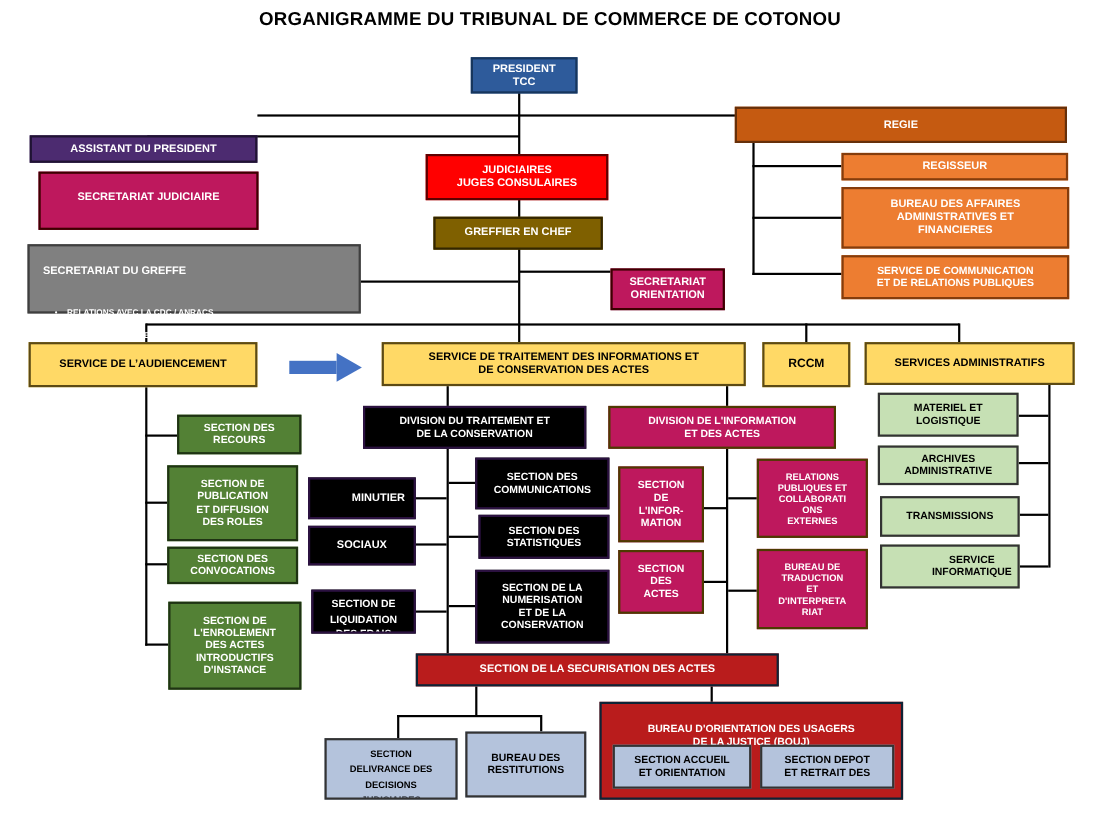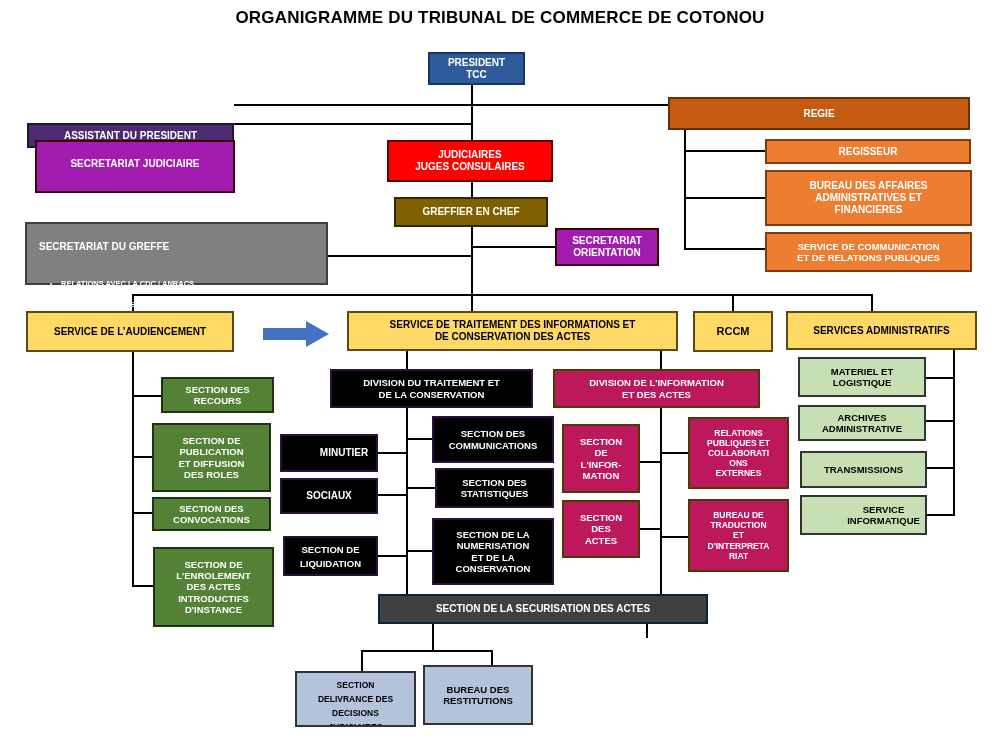--- a/index.html
+++ b/index.html
@@ -8,30 +8,30 @@
   #chart-title{position:absolute;left:0;top:8px;width:1000px;text-align:center;
     font-size:17px;font-weight:bold;letter-spacing:.2px;color:#000;}
   .ln{position:absolute;background:#000;}
   .box{position:absolute;box-sizing:border-box;display:flex;align-items:center;justify-content:center;
        text-align:center;font-weight:bold;white-space:pre-line;line-height:1.2;font-size:10px;
        border:2px solid #222;}
   .c-blue{background:#2E5B9B;border-color:#17365D;color:#fff;}
   .c-darkpurple{background:#4C2B70;border-color:#201333;color:#fff;}
   .c-dkorange{background:#C55A11;border-color:#66300a;color:#fff;}
   .c-orange{background:#ED7D31;border-color:#843C0C;color:#fff;}
-  .c-red{background:#a21caf;border-color:#3d0000;color:#fff;}
+  .c-red{background:#be185d;border-color:#3d0000;color:#fff;margin-top:16px;}
   .c-brightred{background:#FF0000;border-color:#5e0000;color:#fff;}
   .c-olive{background:#7F6000;border-color:#332600;color:#fff;}
   .c-gray{background:#808080;border-color:#3f3f3f;color:#fff;}
   .c-yellow{background:#FFD966;border-color:#5c4a14;color:#000;}
   .c-green{background:#538135;border-color:#1f3313;color:#fff;}
   .c-purple{background:#000000;border-color:#2b1140;color:#fff;}
   .c-gold{background:#be185d;border-color:#4d3a00;color:#fff;}
   .c-ltgreen{background:#C6E0B4;border-color:#333;color:#000;}
-  .c-navy{background:#404040;border-color:#0e2335;color:#fff;}
+  .c-navy{background:#b91c1c;border-color:#0e2335;color:#fff;}
   .c-ltblue{background:#B4C3DC;border-color:#333;color:#000;}
 
   
   #b-president{left:428px;top:52px;width:97px;height:33px;}
   #b-assistant{left:27px;top:87px;width:207px;height:25px;margin-top:36px;}
   #b-regie{left:668px;top:97px;width:302px;height:33px;}
   #b-judiciaire{left:35px;top:140px;width:200px;height:53px;display:block;padding-top:4px;}
   #b-magistrats{left:387px;top:140px;width:166px;height:42px;}
   #b-greffier{left:394px;top:197px;width:154px;height:30px;}
   #b-particulier{left:555px;top:228px;width:104px;height:38px;}
@@ -242,14 +242,22 @@
 INFORMATIQUE</div>
 
   <div class="box c-navy" id="b-securisation">SECTION DE LA SECURISATION DES ACTES</div>
   <div class="box c-ltblue" id="b-delivrance">SECTION
 DELIVRANCE DES
 DECISIONS
 JUDICIAIRES</div>
   <div class="box c-ltblue" id="b-restitutions">BUREAU DES
 RESTITUTIONS</div>
 
+  <div class="box c-navy" id="b-bouj">
+    <div class="bouj-title">BUREAU D'ORIENTATION DES USAGERS
+DE LA JUSTICE (BOUJ)</div>
+    <div class="box c-ltblue" id="b-accueil">SECTION ACCUEIL
+ET ORIENTATION</div>
+    <div class="box c-ltblue" id="b-depot">SECTION DEPOT
+ET RETRAIT DES</div>
+  </div>
 
 </div>
 
 </body></html>

